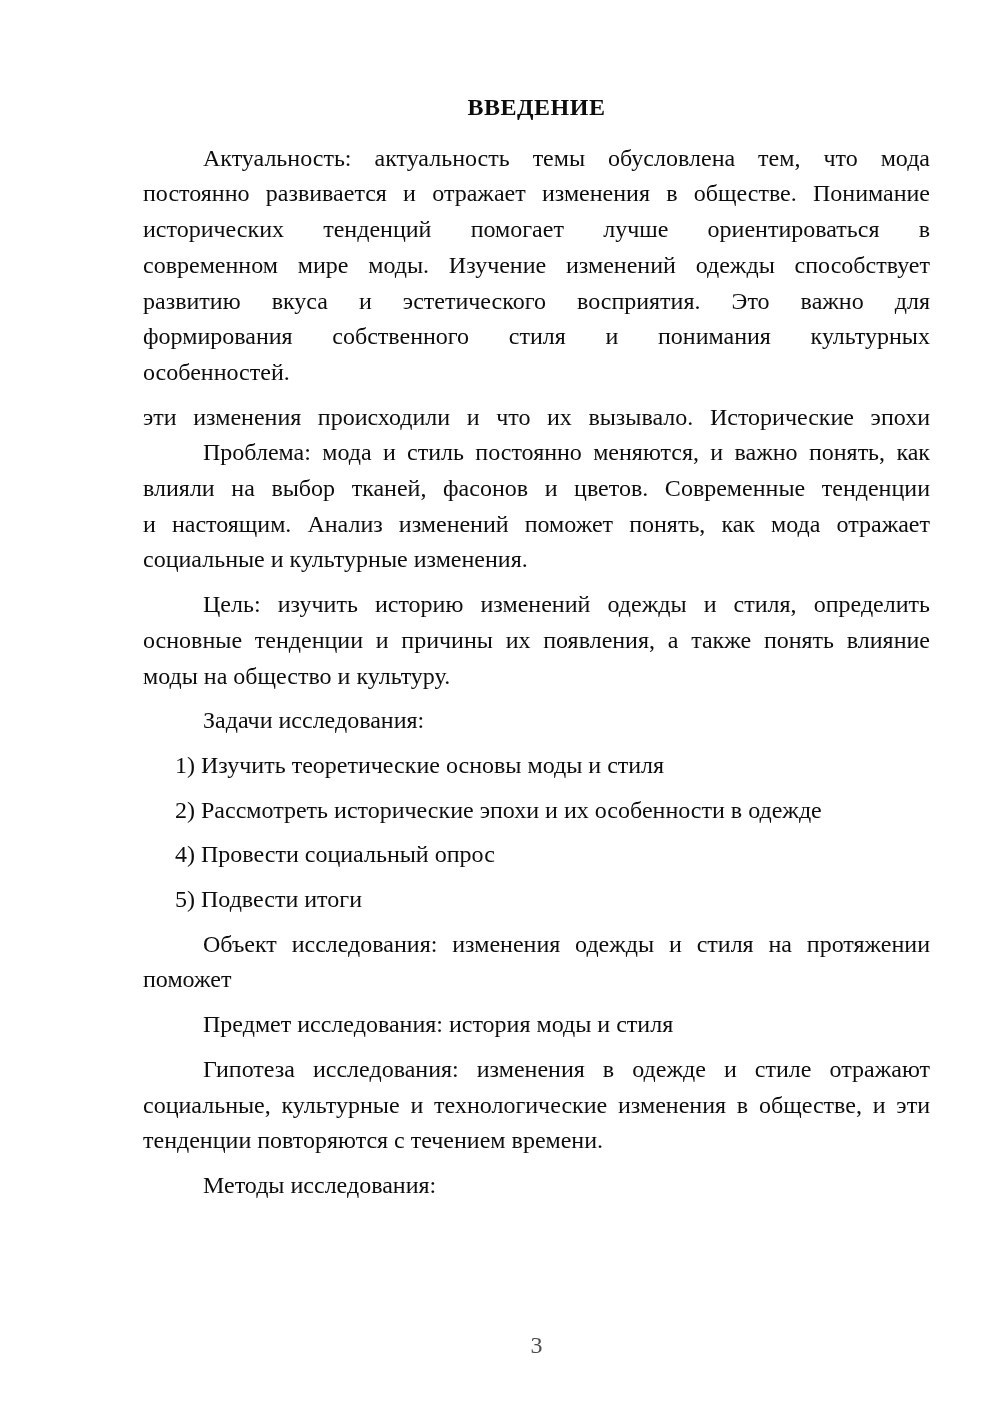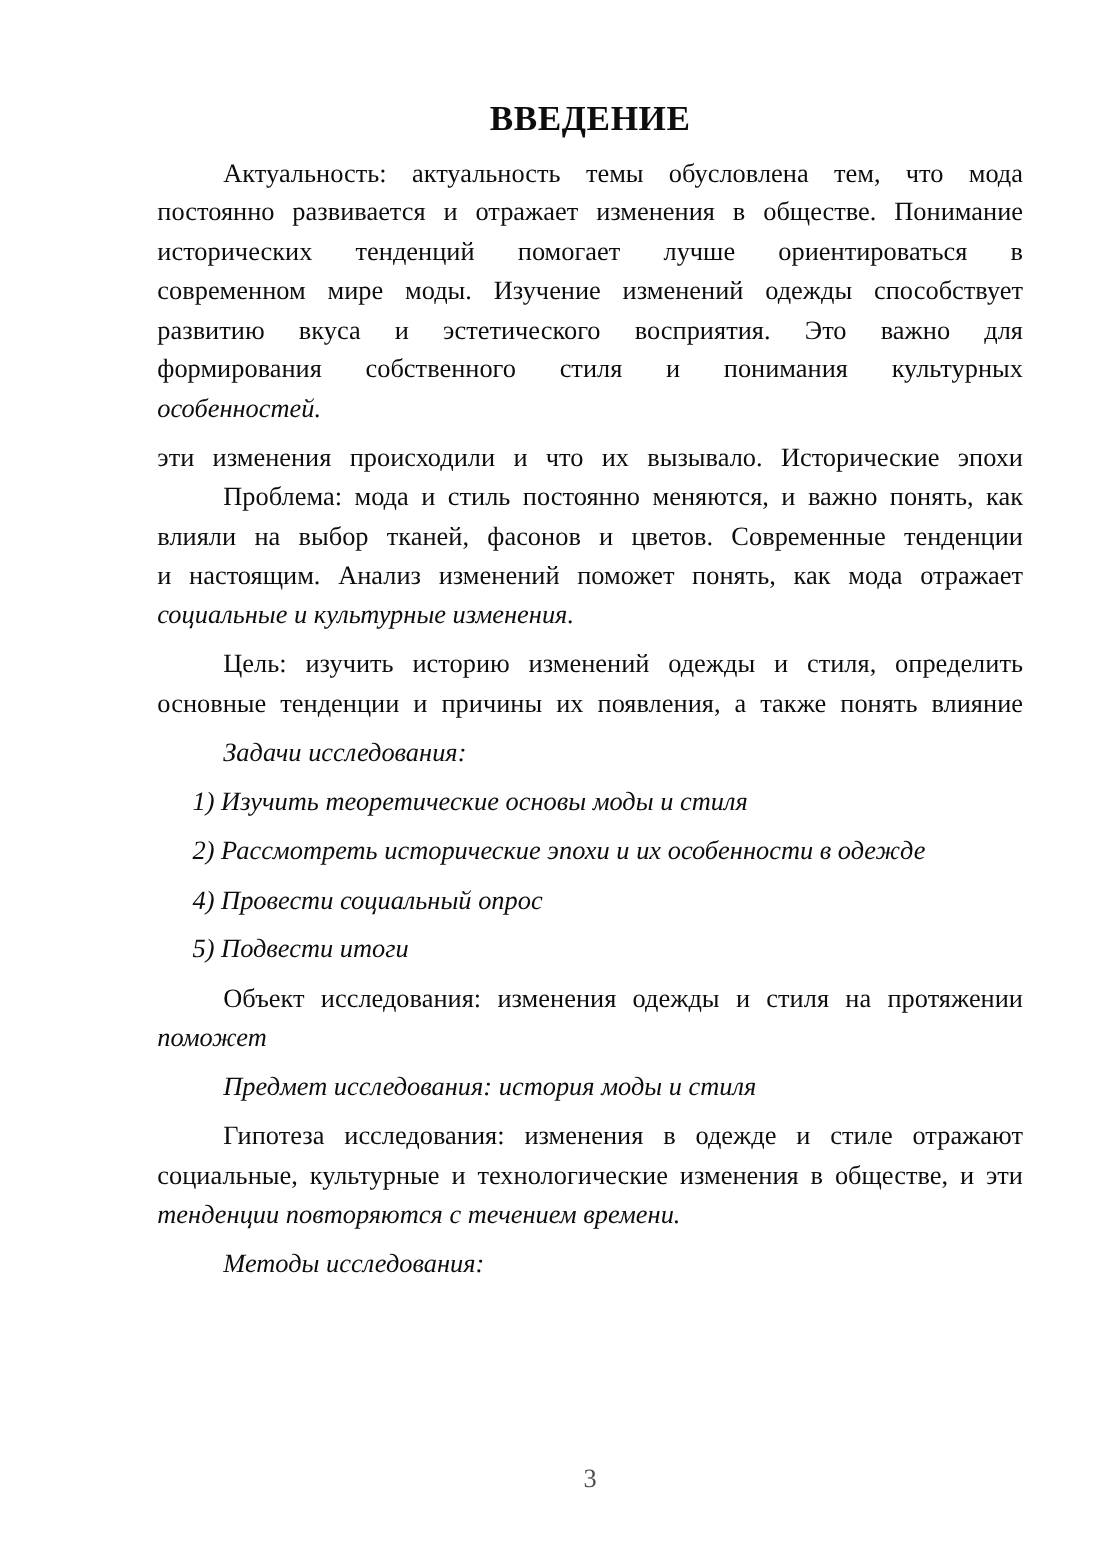--- a/index.html
+++ b/index.html
@@ -18,39 +18,38 @@
     color: #0d0d0d;
     font-size: 24px;
   }
   .content {
     position: absolute;
     left: 143px;
     top: 90px;
     width: 787px;
   }
   .title {
-    font-size: 32px;
+    font-size: 24px;
     font-weight: bold;
     text-align: center;
     line-height: 35.7px;
     margin: 0 0 15px 0;
     letter-spacing: 0.5px;
   }
   .block {
     margin: 0 0 9px 0;
   }
   .line {
     line-height: 35.7px;
     text-align: justify;
     text-align-last: justify;
     white-space: nowrap;
   }
   .line.last {
     text-align-last: left;
-    font-style: italic;
   }
   .paragraph .line.first {
     text-indent: 60px;
   }
   .list-item {
     margin-left: 32px;
   }
   .list-item .line {
     text-align: center;
     text-align-last: left;
@@ -84,20 +83,21 @@
         <div class="block paragraph">
           <div class="line">эти изменения происходили и что их вызывало. Исторические эпохи</div>
           <div class="line first">Проблема: мода и стиль постоянно меняются, и важно понять, как</div>
           <div class="line">влияли на выбор тканей, фасонов и цветов. Современные тенденции</div>
           <div class="line">и настоящим. Анализ изменений поможет понять, как мода отражает</div>
           <div class="line last">социальные и культурные изменения.</div>
         </div>
         <div class="block paragraph">
           <div class="line first">Цель: изучить историю изменений одежды и стиля, определить</div>
           <div class="line">основные тенденции и причины их появления, а также понять влияние</div>
+          <div class="line last">моды на общество и культуру.</div>
         </div>
         <div class="block paragraph">
           <div class="line first last">Задачи исследования:</div>
         </div>
         <div class="block list-item">
           <div class="line first last">1) Изучить теоретические основы моды и стиля</div>
         </div>
         <div class="block list-item">
           <div class="line first last">2) Рассмотреть исторические эпохи и их особенности в одежде</div>
         </div>

